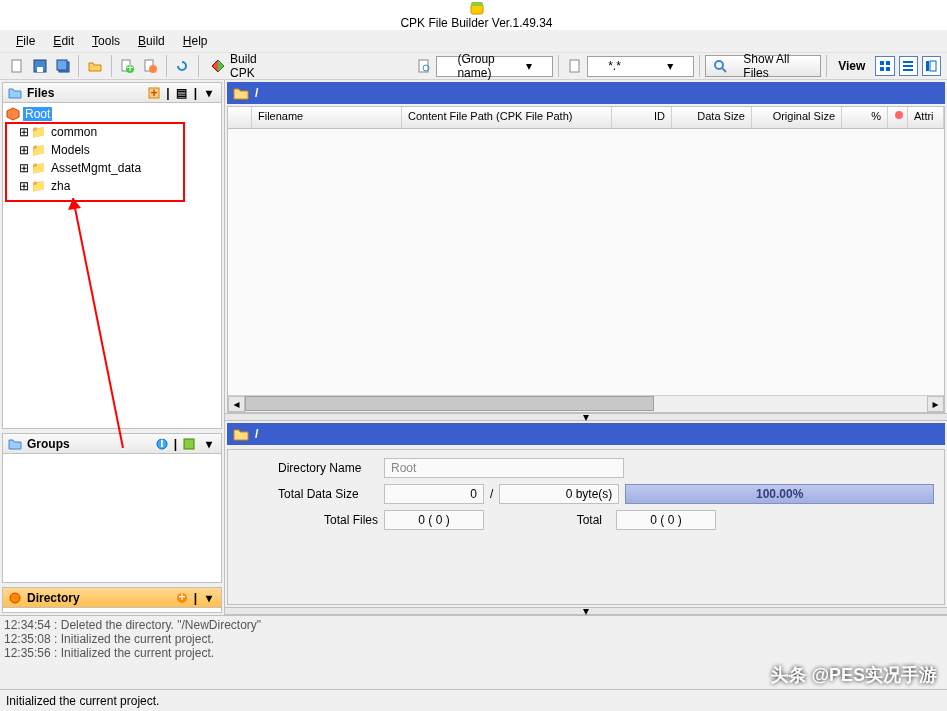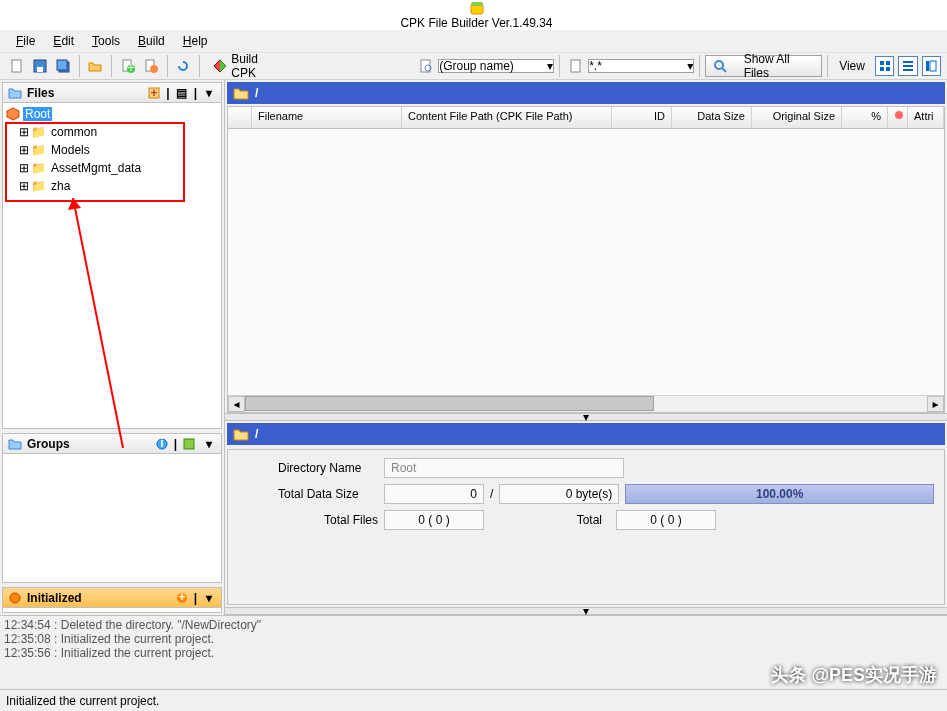--- a/index.html
+++ b/index.html
@@ -7,24 +7,24 @@
 .titlebar { height: 30px; background: #fff; display: flex; align-items: center; padding: 0 2px 0 8px; flex-direction: column; }
 .titlebar .title { flex: 1; font-size: 12px; }
 .titlebar .wbtn { width: 46px; height: 30px; display: flex; align-items: center; justify-content: center; }
 .menubar { height: 22px; background: #f0f0f0; display: flex; align-items: center; padding: 0 8px; gap: 2px; }
 .menubar span { padding: 2px 8px; text-decoration: underline; text-decoration-color: transparent; }
 .menubar span::first-letter { text-decoration: underline; }
 .toolbar { height: 28px; background: #f0f0f0; border-top: 1px solid #e0e0e0; border-bottom: 1px solid #d0d0d0; display: flex; align-items: center; padding: 0 6px; gap: 2px; }
 .tbtn { width: 22px; height: 22px; display: flex; align-items: center; justify-content: center; border: 1px solid transparent; border-radius: 2px; }
 .divider { width: 1px; height: 22px; background: #c0c0c0; margin: 0 3px; }
 .build-btn { display: flex; gap: 4px; padding: 0 6px; height: 22px; }
-.combo { height: 14px; border: 1px solid #a0a0a0; background: #fff; display: flex; align-items: center; padding: 0 0; font-size: 12px; }
+.combo { height: 21px; border: 1px solid #a0a0a0; background: #fff; display: flex; align-items: center; padding: 0 20px; font-size: 12px; }
 .combo .dd { margin-left: auto; }
 .show-files { display: flex; align-items: center; gap: 16px; padding: 0 6px; height: 22px; border: 1px solid #a0a0a0; background: linear-gradient(#fff,#e8e8e8); }
-.view-label { padding: 0 6px; }
+.view-label { padding: 0 6px; font-weight: bold; }
 .view-btn { width: 20px; height: 20px; border: 1px solid #5080c0; background: #fff; display: flex; align-items: center; justify-content: center; margin-left: 2px; }
 .workspace { flex: 1; display: flex; overflow: hidden; }
 .leftcol { width: 225px; display: flex; flex-direction: column; border-right: 1px solid #c0c0c0; }
 .panel { border: 1px solid #c0c0c0; margin: 2px; display: flex; flex-direction: column; background: #fff; }
 .panel-hdr { height: 20px; background: linear-gradient(#fafafa,#e8e8e8); border-bottom: 1px solid #c0c0c0; display: flex; align-items: center; padding: 0 4px; font-weight: bold; gap: 4px; }
 .panel-hdr .spacer { flex: 1; }
 .hdr-orange { background: linear-gradient(#ffd890,#ffc050); }
 .tree { flex: 1; padding: 2px; font-size: 12px; position: relative; }
 .tree-node { display: flex; align-items: center; height: 18px; gap: 2px; }
 .tree-node.child { padding-left: 14px; }
@@ -284,21 +284,21 @@
       </div>
       <div style="flex:1;background:#fff"></div>
     </div>
     <div class="panel" style="height:26px">
       <div class="panel-hdr hdr-orange">
         <span class="icon">
             <svg width="12" height="12">
               <circle cx="6" cy="6" r="5" fill="#f80" stroke="#c40"></circle>
             </svg>
           </span>
-        <span>Initialized</span>
+        <span>Directory</span>
         <span class="spacer"></span>
         <span class="icon">
             <svg width="12" height="12">
               <circle cx="6" cy="6" r="5" fill="#f80"></circle>
               <text x="6" y="9" font-size="9" text-anchor="middle" fill="#fff">+</text>
             </svg>
           </span>
         <span>|</span>
         <span class="icon">▾</span>
       </div>

